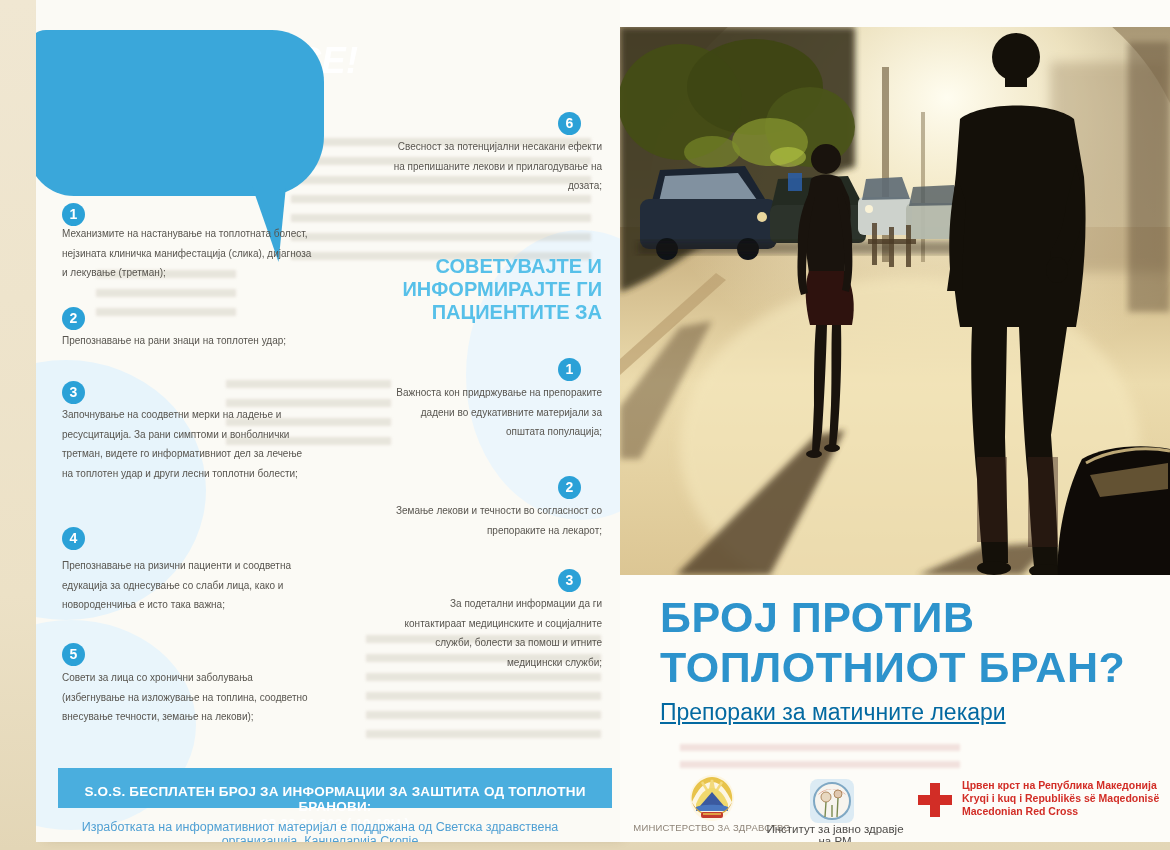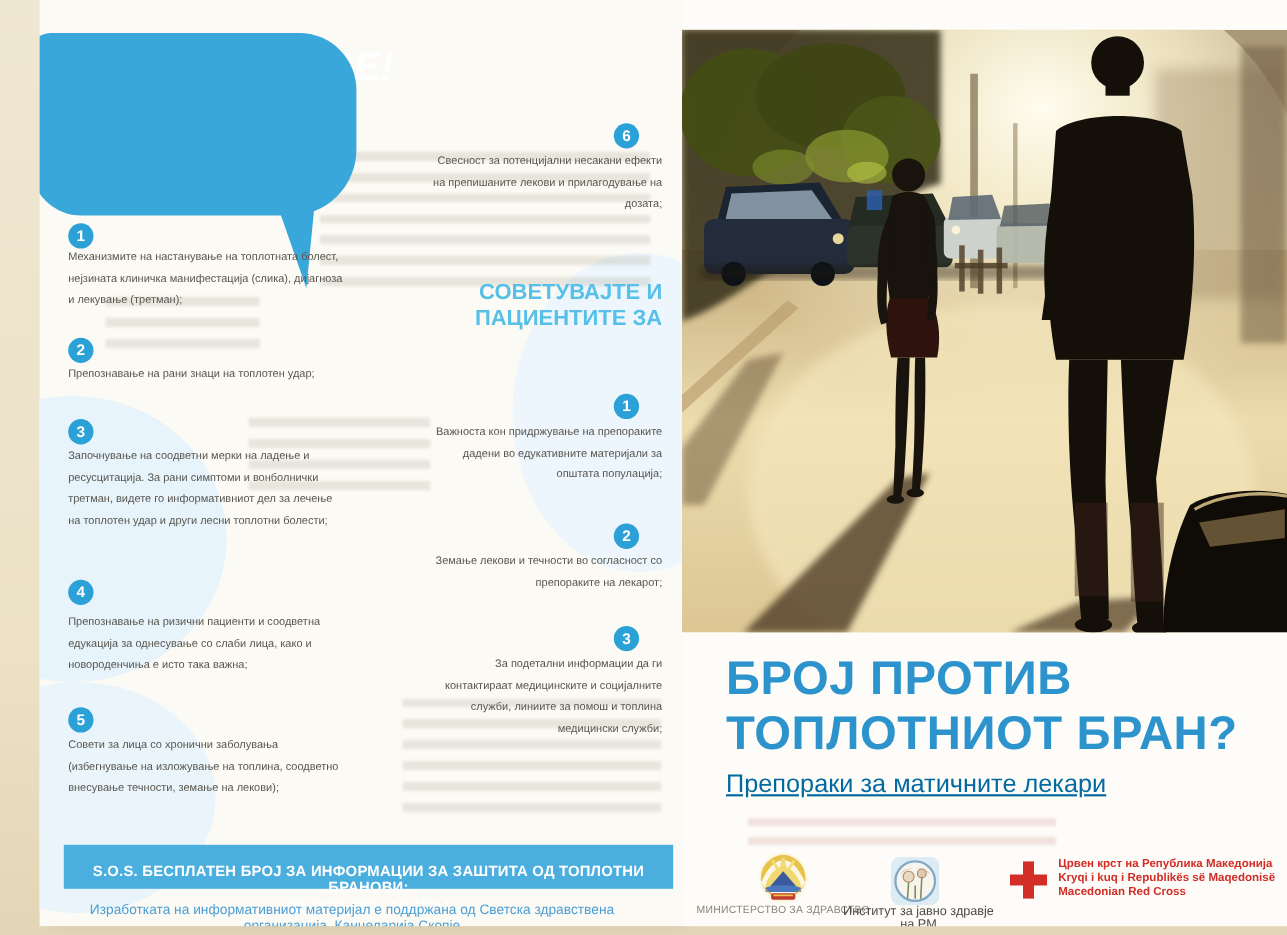--- a/index.html
+++ b/index.html
@@ -82,31 +82,32 @@
     <div class="item col-l" style="top:556px;">Препознавање на ризични пациенти и соодветна едукација за однесување со слаби лица, како и новороденчиња е исто така важна;</div>
 
     <div class="badge" style="left:26px;top:643px;">5</div>
     <div class="item col-l" style="top:668px;">Совети за лица со хронични заболувања (избегнување на изложување на топлина, соодветно внесување течности, земање на лекови);</div>
 
     <div class="badge" style="left:522px;top:112px;">6</div>
     <div class="item col-m" style="top:137px;">Свесност за потенцијални несакани ефекти на препишаните лекови и прилагодување на дозата;</div>
 
     <div class="mid-heading" style="top:255px;">
       <div>СОВЕТУВАЈТЕ И</div>
+      <div>ИНФОРМИРАЈТЕ ГИ</div>
       <div>ПАЦИЕНТИТЕ ЗА</div>
     </div>
 
     <div class="badge" style="left:522px;top:358px;">1</div>
     <div class="item col-m" style="top:383px;">Важноста кон придржување на препораките дадени во едукативните материјали за општата популација;</div>
 
     <div class="badge" style="left:522px;top:476px;">2</div>
     <div class="item col-m" style="top:501px;">Земање лекови и течности во согласност со препораките на лекарот;</div>
 
     <div class="badge" style="left:522px;top:569px;">3</div>
-    <div class="item col-m" style="top:594px;">За подетални информации да ги контактираат медицинските и социјалните служби, линиите за помош и топлина медицински служби;</div>
+    <div class="item col-m" style="top:594px;">За подетални информации да ги контактираат медицинските и социјалните служби, болести за помош и итните медицински служби;</div>
 
     <div class="sos">
       <div class="l1">S.O.S. БЕСПЛАТЕН БРОЈ ЗА ИНФОРМАЦИИ ЗА ЗАШТИТА ОД ТОПЛОТНИ БРАНОВИ:</div>
       <div class="l2">02 32 21 902 ( 10-18Ч )</div>
     </div>
 
     <div class="credit">Изработката на информативниот материјал е поддржана од Светска здравствена организација, Канцеларија Скопје</div>
   </div>
 
   <div class="page right-page">

